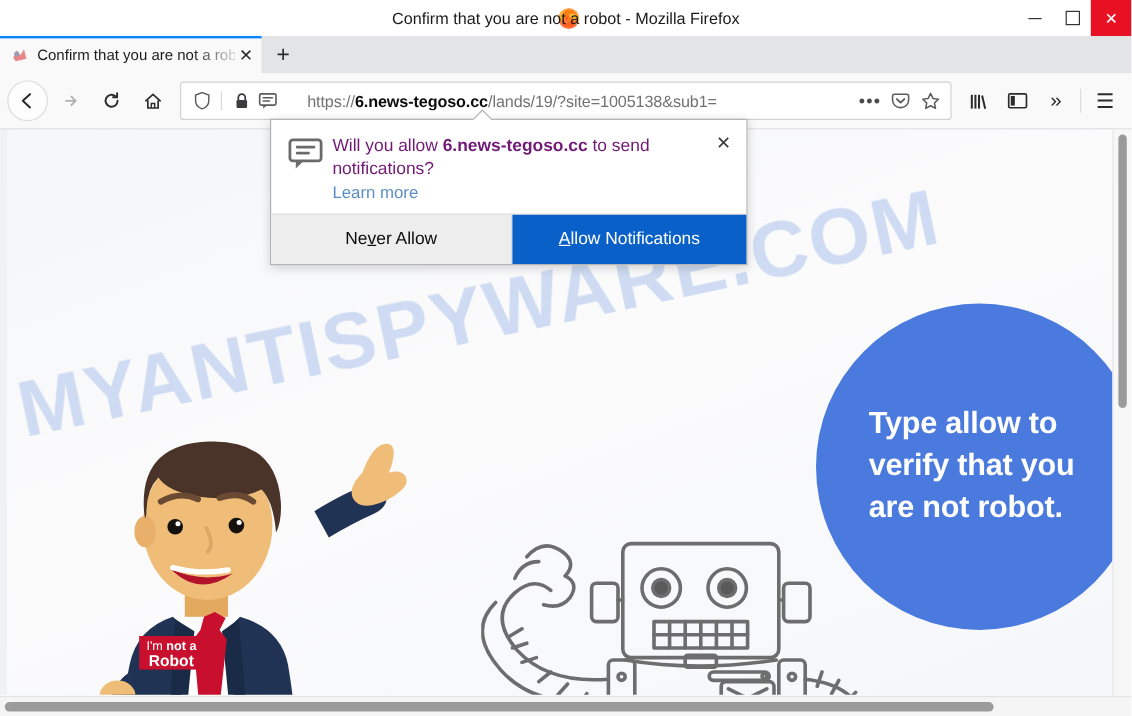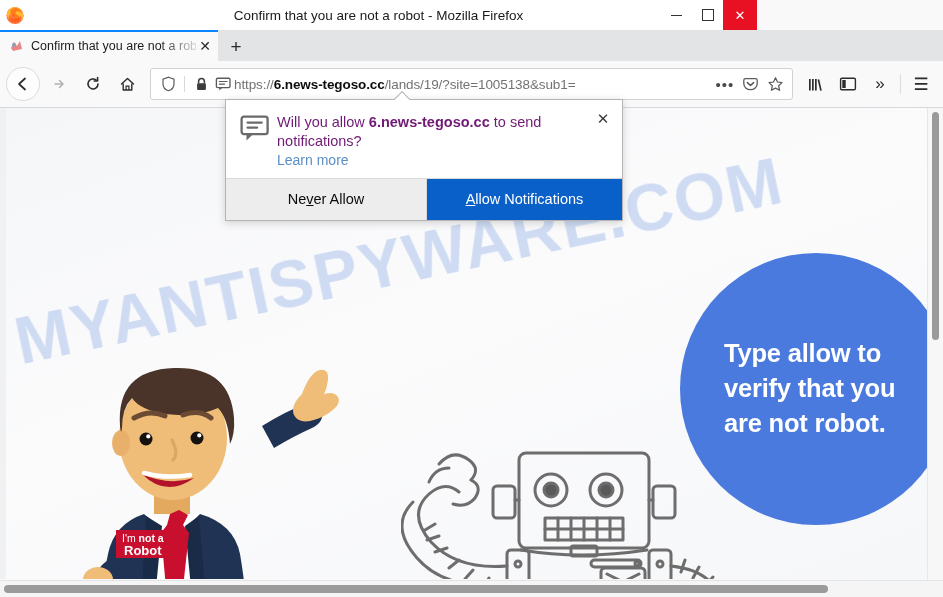--- a/index.html
+++ b/index.html
@@ -12,24 +12,24 @@
   #app {
     position: relative;
     width: 943px; height: 597px;
     overflow: hidden;
     background: #f9f9f9;
   }
 
   
   .titlebar {
     position: absolute; left: 0; top: 0;
-    width: 757px; height: 30px;
+    width: 943px; height: 30px;
     background: #ffffff;
     border-bottom: 1px solid #e4e4e4;
-    display: flex; align-items: center;
+    display: flex; align-items: center; justify-content: center;
   }
   .ff-logo {
     width: 22px; height: 22px; margin-left: 4px;
     position: relative; flex: none;
   }
   .ff-logo svg { display:block; }
   .title-text {
     position: absolute; left: 0; right: 0; top: 0; height: 30px;
     display: flex; align-items: center; justify-content: center;
     font-size: 13.5px; color: #1a1a1a;
@@ -118,21 +118,21 @@
   }
   .ident-box {
     display: flex; align-items: center; flex: none;
   }
   .ident-sep {
     width: 1px; height: 16px; background: #d8d8d8; margin: 0 5px;
   }
   .url-text {
     flex: 1; font-size: 13.5px; color: #737373;
     white-space: nowrap; overflow: hidden;
-    margin-left: 0;
+    margin-left: 22px;
     letter-spacing: -0.1px;
   }
   .url-text .host { color: #0c0c0d; font-weight: bold; }
   .url-right { display: flex; align-items: center; flex: none; gap: 3px; }
   .url-ic {
     width: 22px; height: 22px;
     display: flex; align-items: center; justify-content: center;
     color: #5b5b5e;
   }
   .toolbar-right { display: flex; align-items: center; flex: none; }

